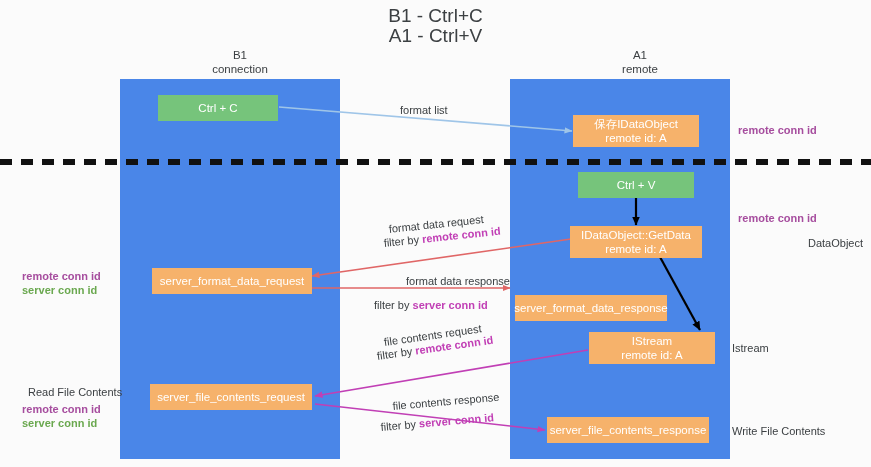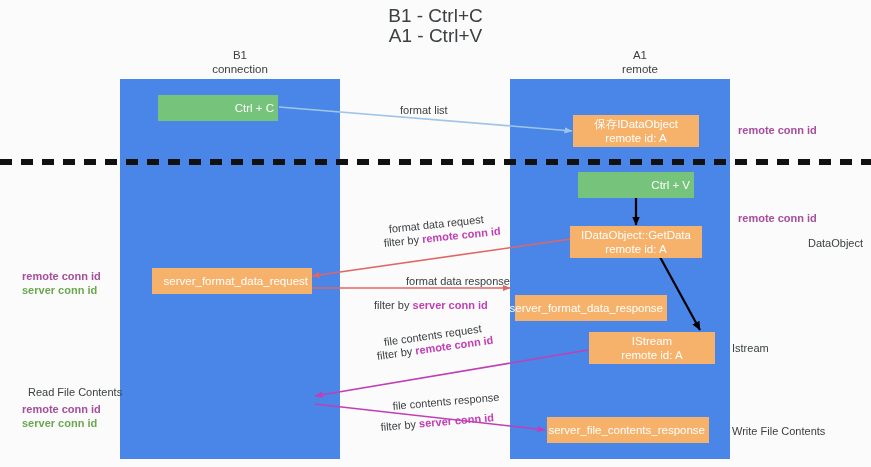--- a/index.html
+++ b/index.html
@@ -23,21 +23,21 @@
     position:absolute;text-align:center;color:#3c4043;
     font-size:11.5px;line-height:14px;
   }
 
   
   .lane{position:absolute;background:#4a86e8;}
 
   
   .node{
     position:absolute;box-sizing:border-box;
-    display:flex;align-items:center;justify-content:flex-end;
+    display:flex;align-items:center;justify-content:center;
     text-align:center;color:#ffffff;font-size:11.5px;line-height:14px;
     padding:2px 4px;
   }
   .node.orange{background:#f6b26b;}
   .node.green{background:#76c47b;}
 
   
   .lbl{
     position:absolute;color:#3c4043;font-size:11px;line-height:14px;
     white-space:nowrap;
@@ -131,20 +131,23 @@
 
   <div class="node orange" style="left:515px;top:295px;width:152px;height:26px;">
     <span>server_format_data_response</span>
   </div>
 
   <div class="node orange" style="left:589px;top:332px;width:126px;height:32px;flex-direction:column;">
     <span>IStream</span>
     <span>remote id: A</span>
   </div>
 
+  <div class="node orange" style="left:150px;top:384px;width:162px;height:26px;">
+    <span>server_file_contents_request</span>
+  </div>
 
   <div class="node orange" style="left:547px;top:417px;width:162px;height:26px;">
     <span>server_file_contents_response</span>
   </div>
 
   <div class="lbl dark" style="left:400px;top:103px;">format list</div>
 
   <div class="lbl rot" style="left:388px;top:222px;transform:rotate(-6deg);">format data request</div>
   <div class="lbl rot" style="left:383px;top:236px;transform:rotate(-6deg);">
     <span class="dark">filter by </span><span class="lbl magenta" style="position:static;">remote conn id</span>

